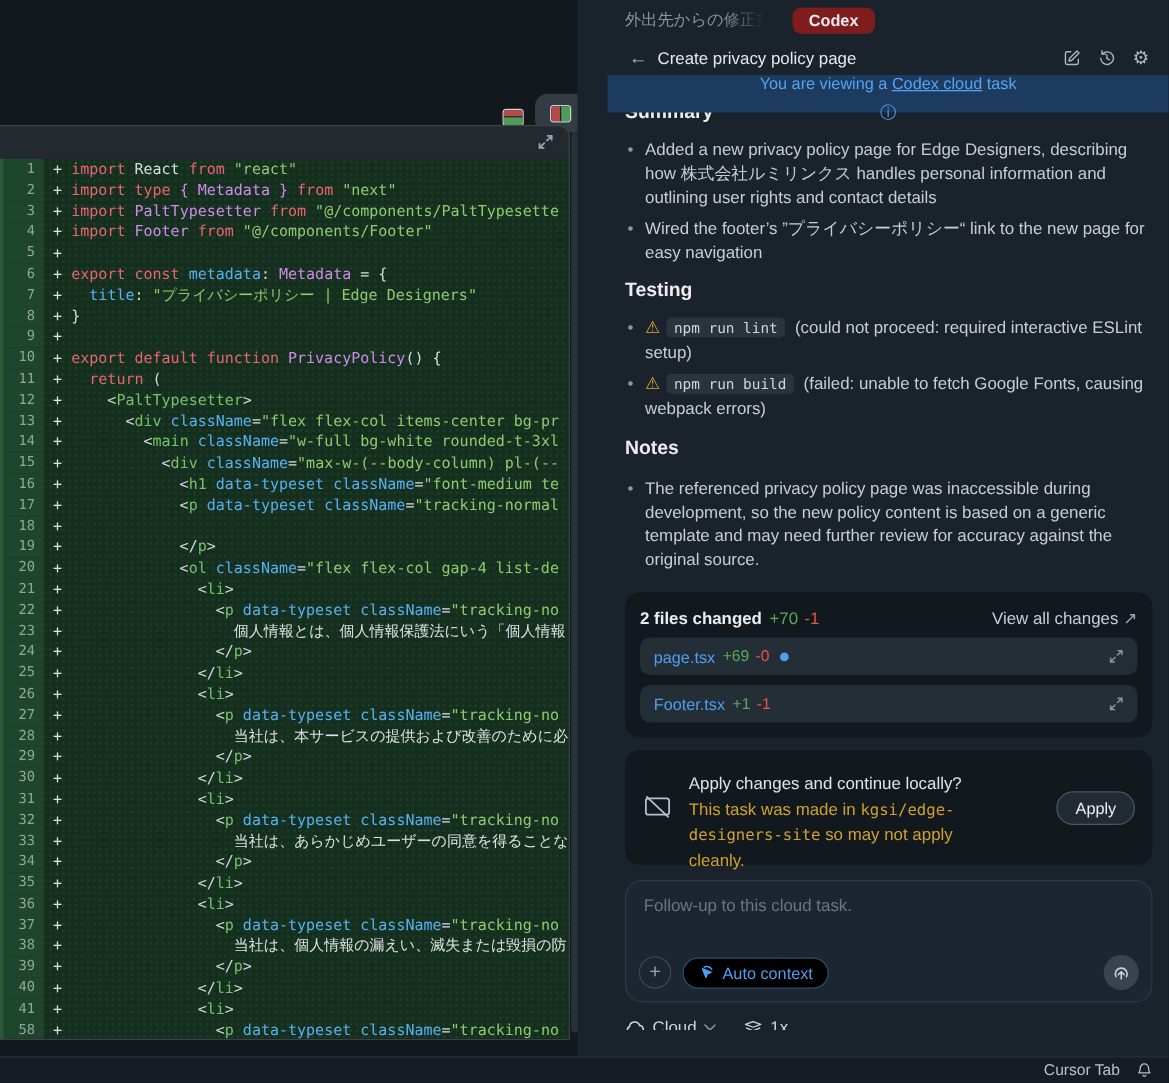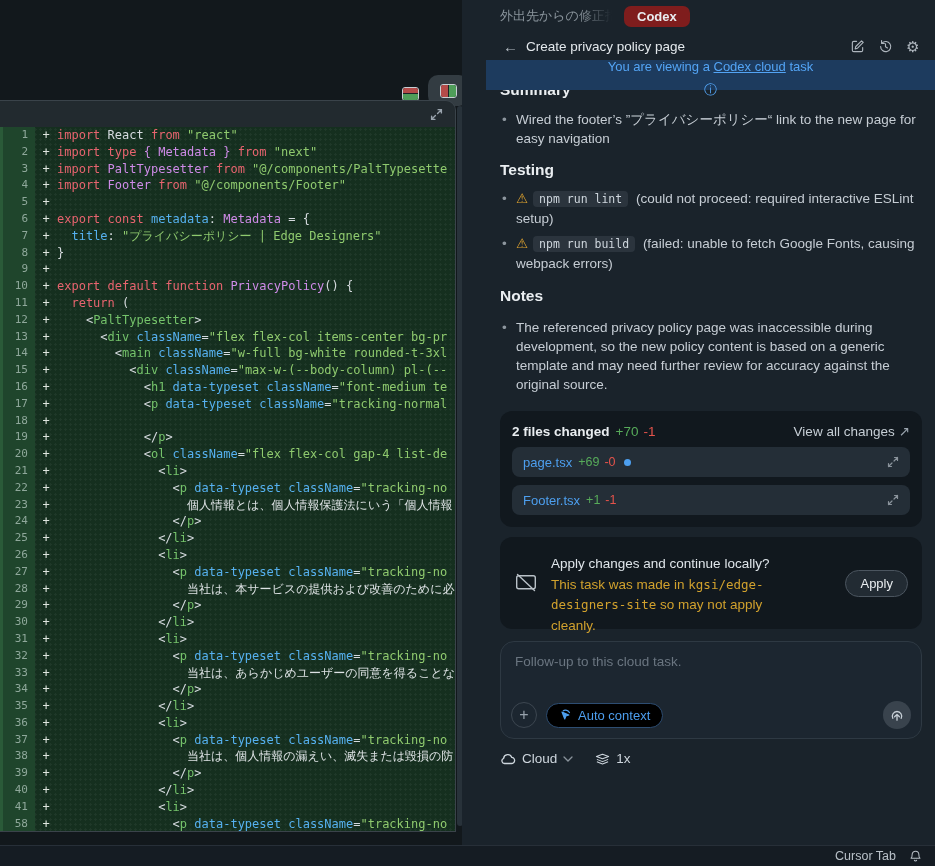--- a/index.html
+++ b/index.html
@@ -35,21 +35,21 @@
     background:#1f452c;color:#8fa89b;font-size:11px;box-sizing:border-box;}
   .code-line .diff-plus{width:22px;flex:0 0 22px;text-align:center;color:#dfe5df;}
   .code-line .code-text{flex:1;overflow:hidden;}
   .tok-kw{color:#e8646f;} .tok-ty{color:#cf8be8;} .tok-pr{color:#56b1f0;}
   .tok-st{color:#8fca6e;} .tok-tg{color:#75c36b;} .tok-pl{color:#d6dbdf;} .tok-tx{color:#dde2e4;}
   #editor-scrollbar{position:absolute;left:457px;top:106px;width:6px;height:720px;
     background:#28323a;border-radius:3px;}
   
   #right-panel{position:absolute;left:462px;top:0;width:473px;height:845px;background:#1a232b;}
   #panel-tabs{position:absolute;left:0;top:0;height:32px;right:0;display:flex;align-items:center;
-    padding-left:38px;gap:12px;text-align:right;}
+    padding-left:38px;gap:22px;text-align:right;}
   #tab-overflow{color:#8a949c;font-size:13px;max-width:112px;white-space:nowrap;overflow:hidden;
     -webkit-mask-image:linear-gradient(90deg,#000 70%,transparent 100%);
     mask-image:linear-gradient(90deg,#000 70%,transparent 100%);}
   #tab-codex{background:#7f1d1d;color:#e9edf0;font-size:13px;font-weight:600;border-radius:7px;
     padding:3px 13px;cursor:pointer;}
   #panel-header{position:absolute;left:0;top:32px;height:28px;right:0;display:flex;align-items:center;
     padding:0 14px 0 41px;}
   #back-arrow{color:#b6bec6;font-size:15px;margin-right:8px;cursor:pointer;}
   #task-title{color:#e3e8ec;font-size:13.5px;}
   #header-icons{margin-left:auto;display:flex;align-items:center;gap:13px;color:#aeb6be;}
@@ -241,20 +241,21 @@
       <svg viewBox="0 0 16 12" fill="none" stroke="currentColor" stroke-width="1.3">
         <path d="M4.5 10.5h6.8a3.1 3.1 0 0 0 .4-6.2A4.2 4.2 0 0 0 3.6 5.3 2.7 2.7 0 0 0 4.5 10.5z"></path>
       </svg>
       <span><span>You are viewing a </span><span id="banner-link">Codex cloud</span><span> task</span></span>
       <span id="banner-info">ⓘ</span>
     </div>
 
     <div id="body-inner">
       <h2 class="sec-h" id="summary-h">Summary</h2>
       <ul class="blist" id="summary-list">
+          <li>Added a new privacy policy page for Edge Designers, describing how 株式会社ルミリンクス handles personal information and outlining user rights and contact details</li>
           <li>Wired the footer’s ”プライバシーポリシー“ link to the new page for easy navigation</li>
         </ul>
 
       <h2 class="sec-h" id="testing-h">Testing</h2>
       <ul class="blist" id="testing-list">
           <li><span class="warn-glyph">⚠</span><span class="cmd-chip">npm run lint</span><span> (could not proceed: required interactive ESLint setup)</span></li>
           <li><span class="warn-glyph">⚠</span><span class="cmd-chip">npm run build</span><span> (failed: unable to fetch Google Fonts, causing webpack errors)</span></li>
         </ul>
 
       <h2 class="sec-h" id="notes-h">Notes</h2>

